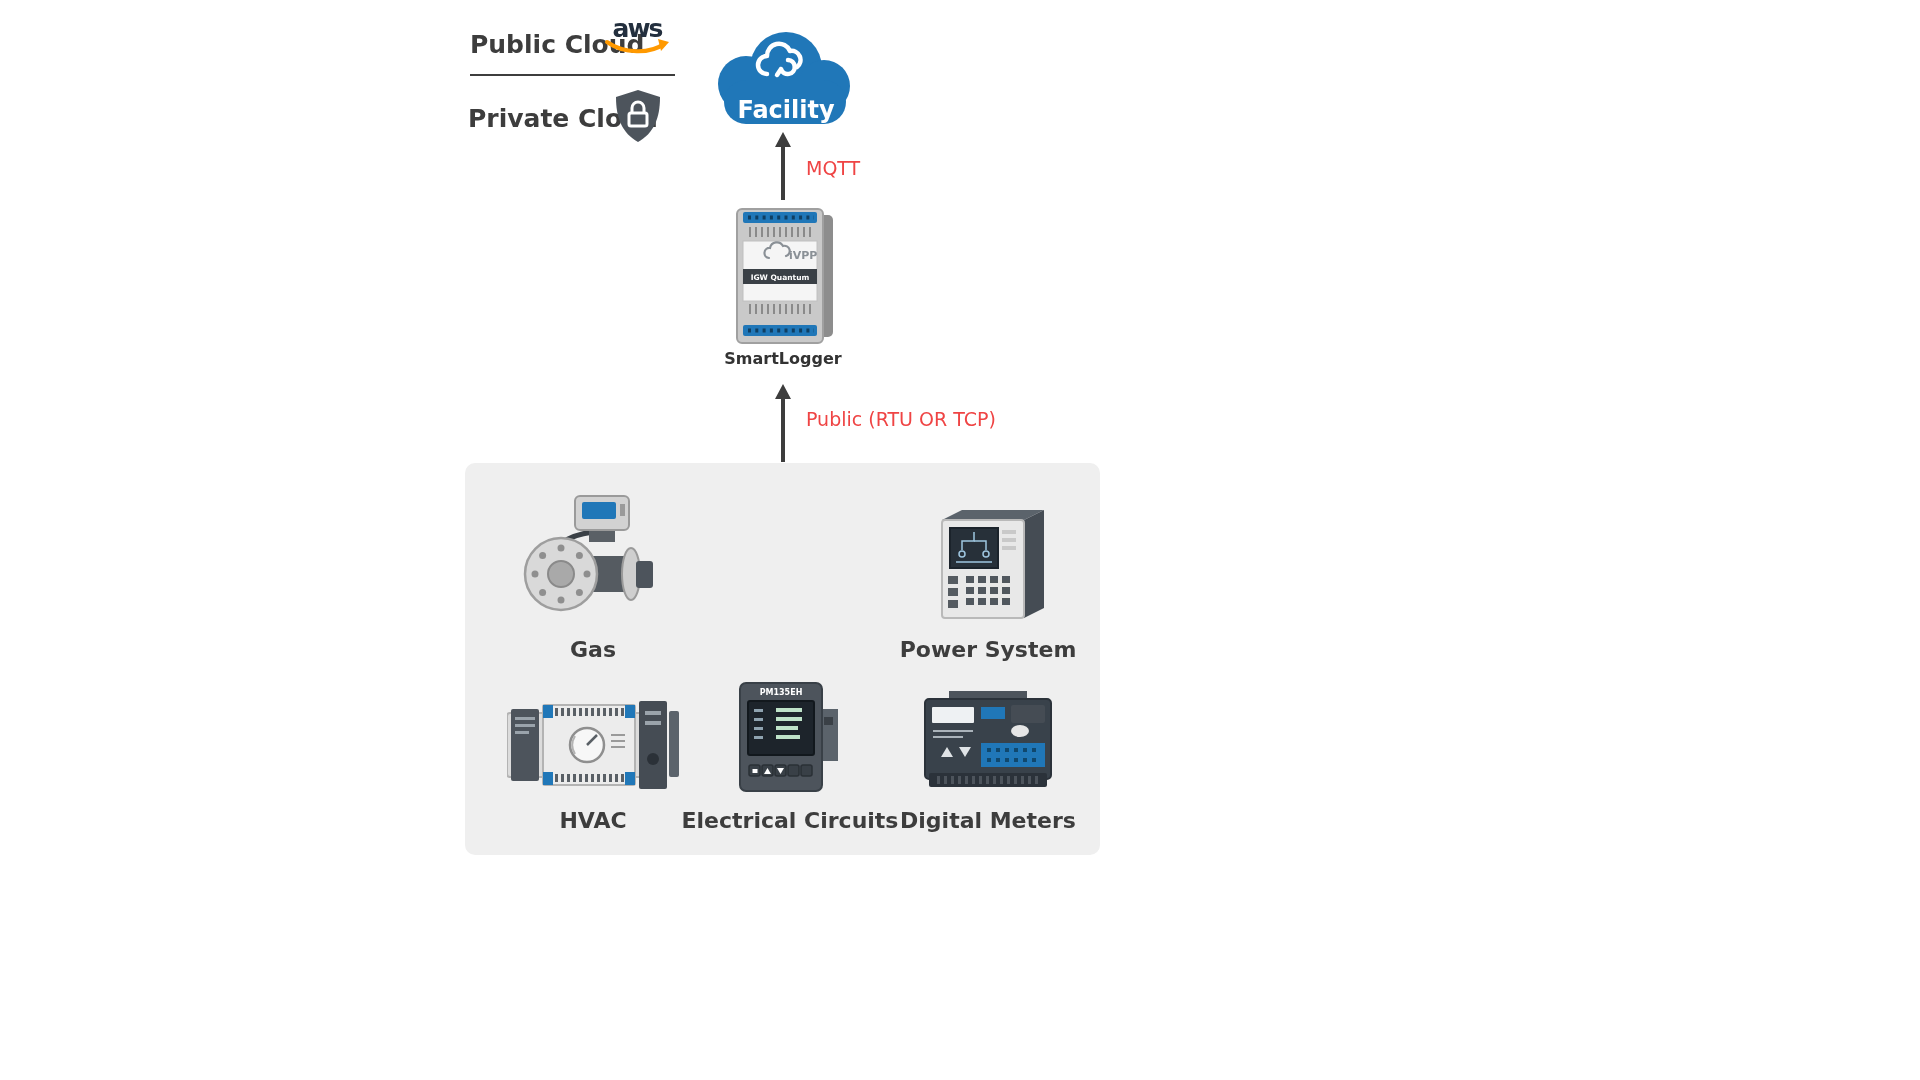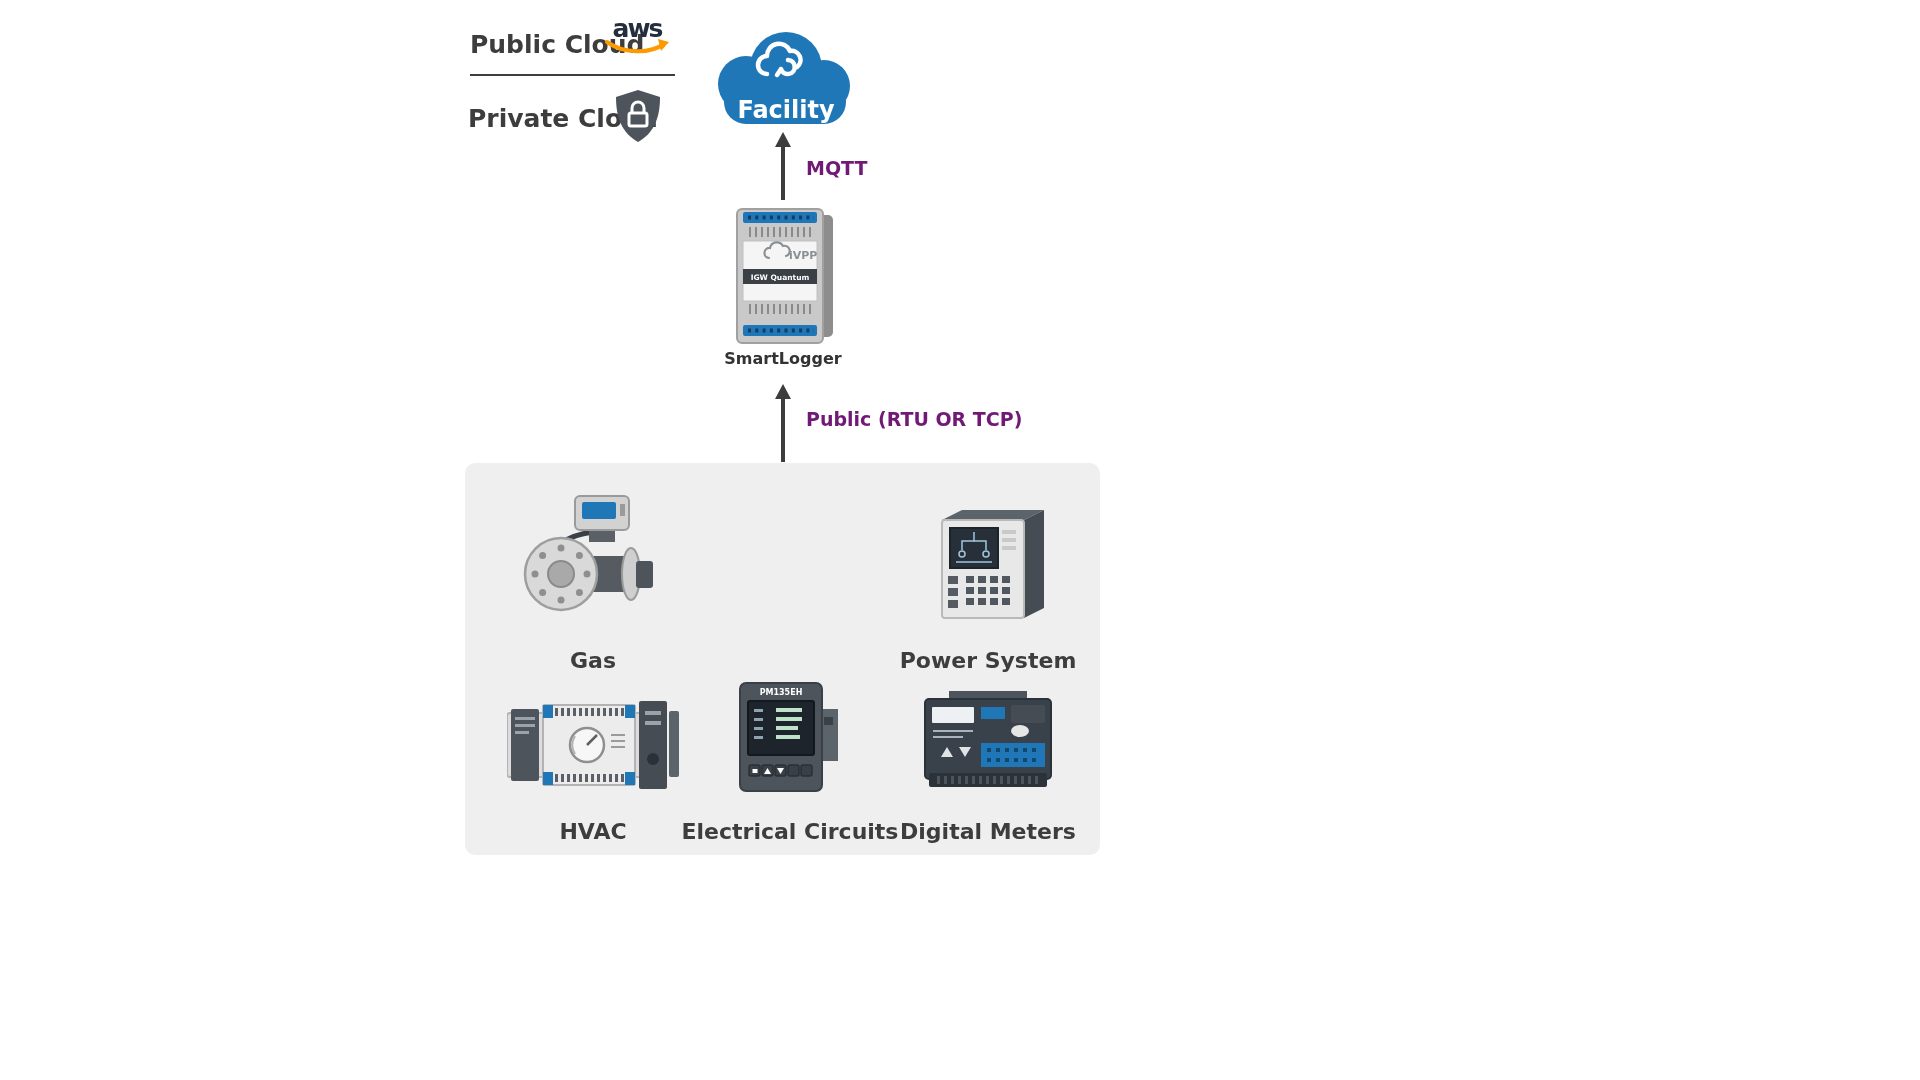--- a/index.html
+++ b/index.html
@@ -7,31 +7,31 @@
   body { font-family:"DejaVu Sans","Liberation Sans",sans-serif; }
   .canvas { position:relative; width:1634px; height:1080px; background:#ffffff; overflow:hidden; }
   .abs { position:absolute; }
 
   .cloud-label { font-size:25px; font-weight:700; color:#3d3d3d; white-space:nowrap; }
   .divider { height:2px; background:#3d3d3d; }
 
   .aws-logo { display:flex; flex-direction:column; align-items:center; line-height:1; }
   .aws-text { font-size:25px; font-weight:800; color:#232f3e; letter-spacing:-2px; line-height:0.85; }
 
-  .protocol-label { font-size:19px; font-weight:700; color:#701a75; white-space:nowrap; }
+  .protocol-label { font-size:19px; font-weight:400; color:#ef4444; white-space:nowrap; }
 
   .gateway-label { width:200px; text-align:center; font-size:16px; font-weight:700; color:#333333; }
 
   .device-panel { background:#efefef; border-radius:10px; }
 
   .device-cell { width:200px; display:flex; flex-direction:column; align-items:center; }
   .device-icon { display:flex; align-items:flex-end; justify-content:center; }
   .row1 .device-icon { height:135px; }
   .row2 .device-icon { height:118px; }
-  .device-label { margin-top:26px; font-size:22px; font-weight:700; color:#3d3d3d; text-align:center; white-space:nowrap; }
+  .device-label { margin-top:15px; font-size:22px; font-weight:700; color:#3d3d3d; text-align:center; white-space:nowrap; }
 
   svg { display:block; }
   svg text { font-family:"DejaVu Sans","Liberation Sans",sans-serif; }
 </style>
 </head>
 <body>
 
 <div class="canvas">
 
   <div class="abs cloud-label" style="left:470px; top:30px;">Public Cloud</div>

